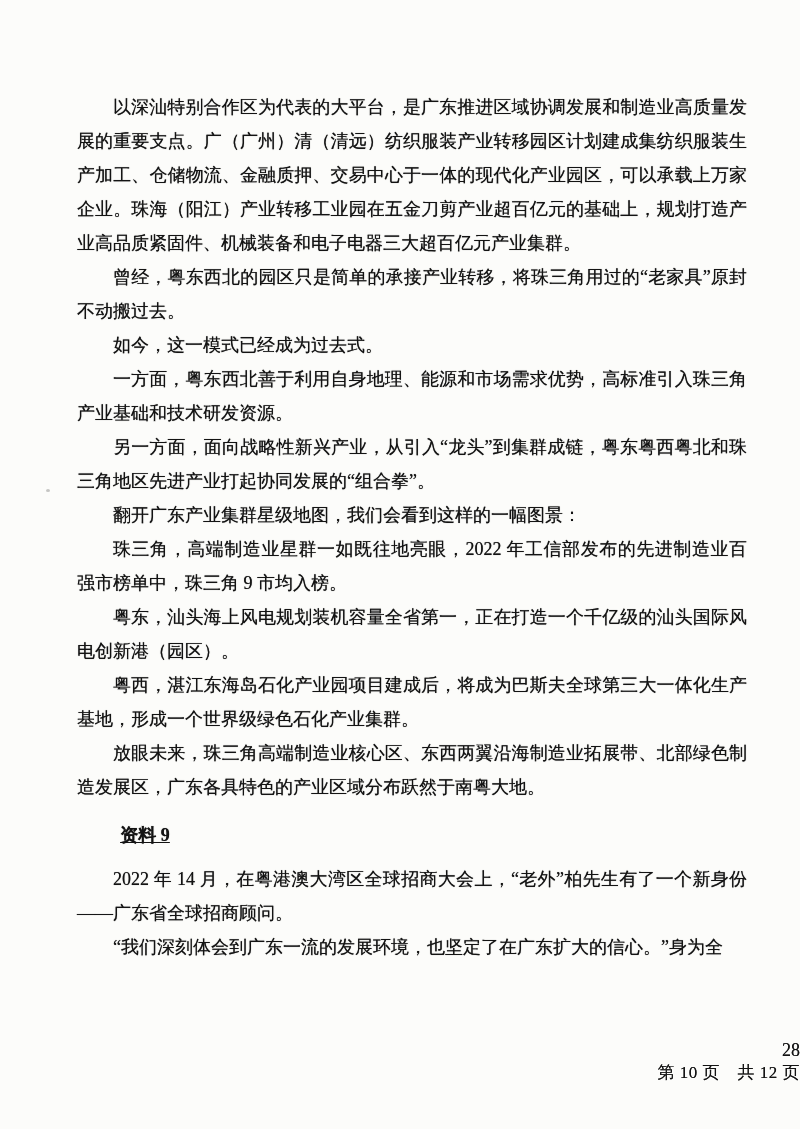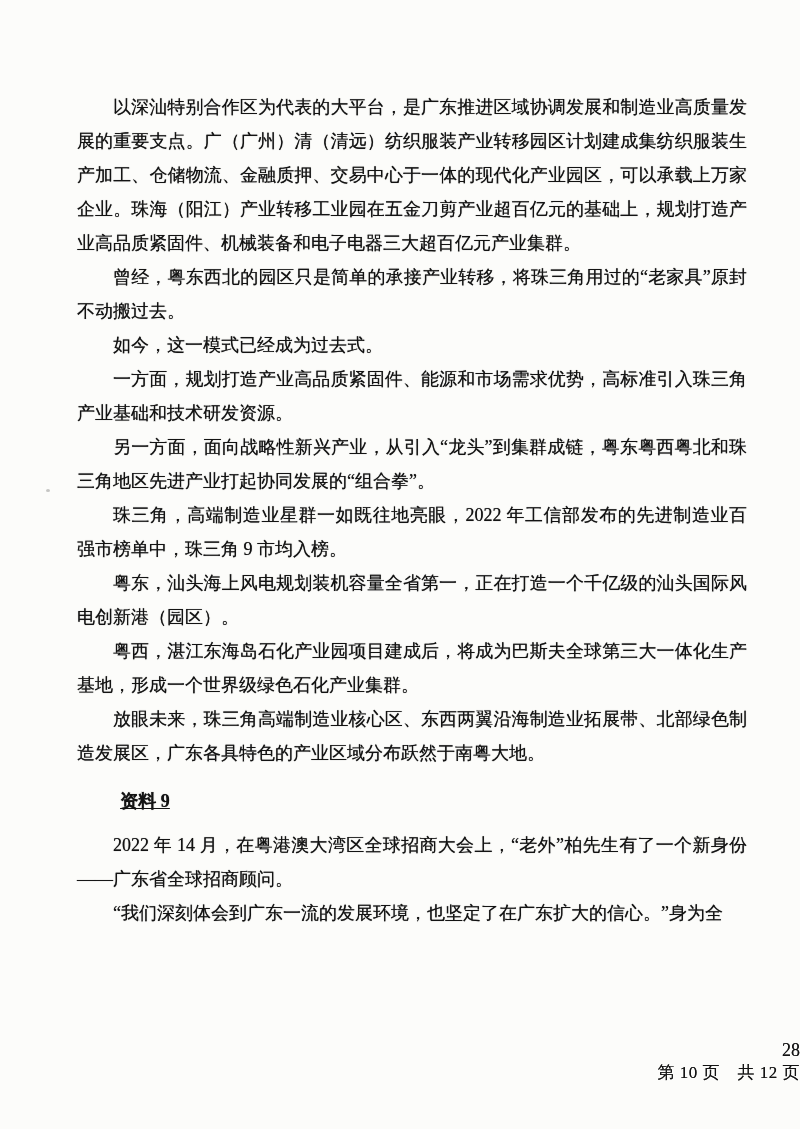--- a/index.html
+++ b/index.html
@@ -72,22 +72,23 @@
 </style>
 </head>
 <body>
 
 <div class="page">
 
   <div class="doc-body">
       <p class="para">以深汕特别合作区为代表的大平台，是广东推进区域协调发展和制造业高质量发展的重要支点。广（广州）清（清远）纺织服装产业转移园区计划建成集纺织服装生产加工、仓储物流、金融质押、交易中心于一体的现代化产业园区，可以承载上万家企业。珠海（阳江）产业转移工业园在五金刀剪产业超百亿元的基础上，规划打造产业高品质紧固件、机械装备和电子电器三大超百亿元产业集群。</p>
       <p class="para">曾经，粤东西北的园区只是简单的承接产业转移，将珠三角用过的“老家具”原封不动搬过去。</p>
       <p class="para">如今，这一模式已经成为过去式。</p>
-      <p class="para">一方面，规划打造产业高品质紧固件、能源和市场需求优势，高标准引入珠三角产业基础和技术研发资源。</p>
+      <p class="para">一方面，粤东西北善于利用自身地理、能源和市场需求优势，高标准引入珠三角产业基础和技术研发资源。</p>
       <p class="para">另一方面，面向战略性新兴产业，从引入“龙头”到集群成链，粤东粤西粤北和珠三角地区先进产业打起协同发展的“组合拳”。</p>
+      <p class="para">翻开广东产业集群星级地图，我们会看到这样的一幅图景：</p>
       <p class="para">珠三角，高端制造业星群一如既往地亮眼，2022 年工信部发布的先进制造业百强市榜单中，珠三角 9 市均入榜。</p>
       <p class="para">粤东，汕头海上风电规划装机容量全省第一，正在打造一个千亿级的汕头国际风电创新港（园区）。</p>
       <p class="para">粤西，湛江东海岛石化产业园项目建成后，将成为巴斯夫全球第三大一体化生产基地，形成一个世界级绿色石化产业集群。</p>
       <p class="para">放眼未来，珠三角高端制造业核心区、东西两翼沿海制造业拓展带、北部绿色制造发展区，广东各具特色的产业区域分布跃然于南粤大地。</p>
       <p class="para heading">资料 9</p>
       <p class="para">2022 年 14 月，在粤港澳大湾区全球招商大会上，“老外”柏先生有了一个新身份——广东省全球招商顾问。</p>
       <p class="para">“我们深刻体会到广东一流的发展环境，也坚定了在广东扩大的信心。”身为全</p>
     </div>
 
   <div class="speckle s1"></div>

